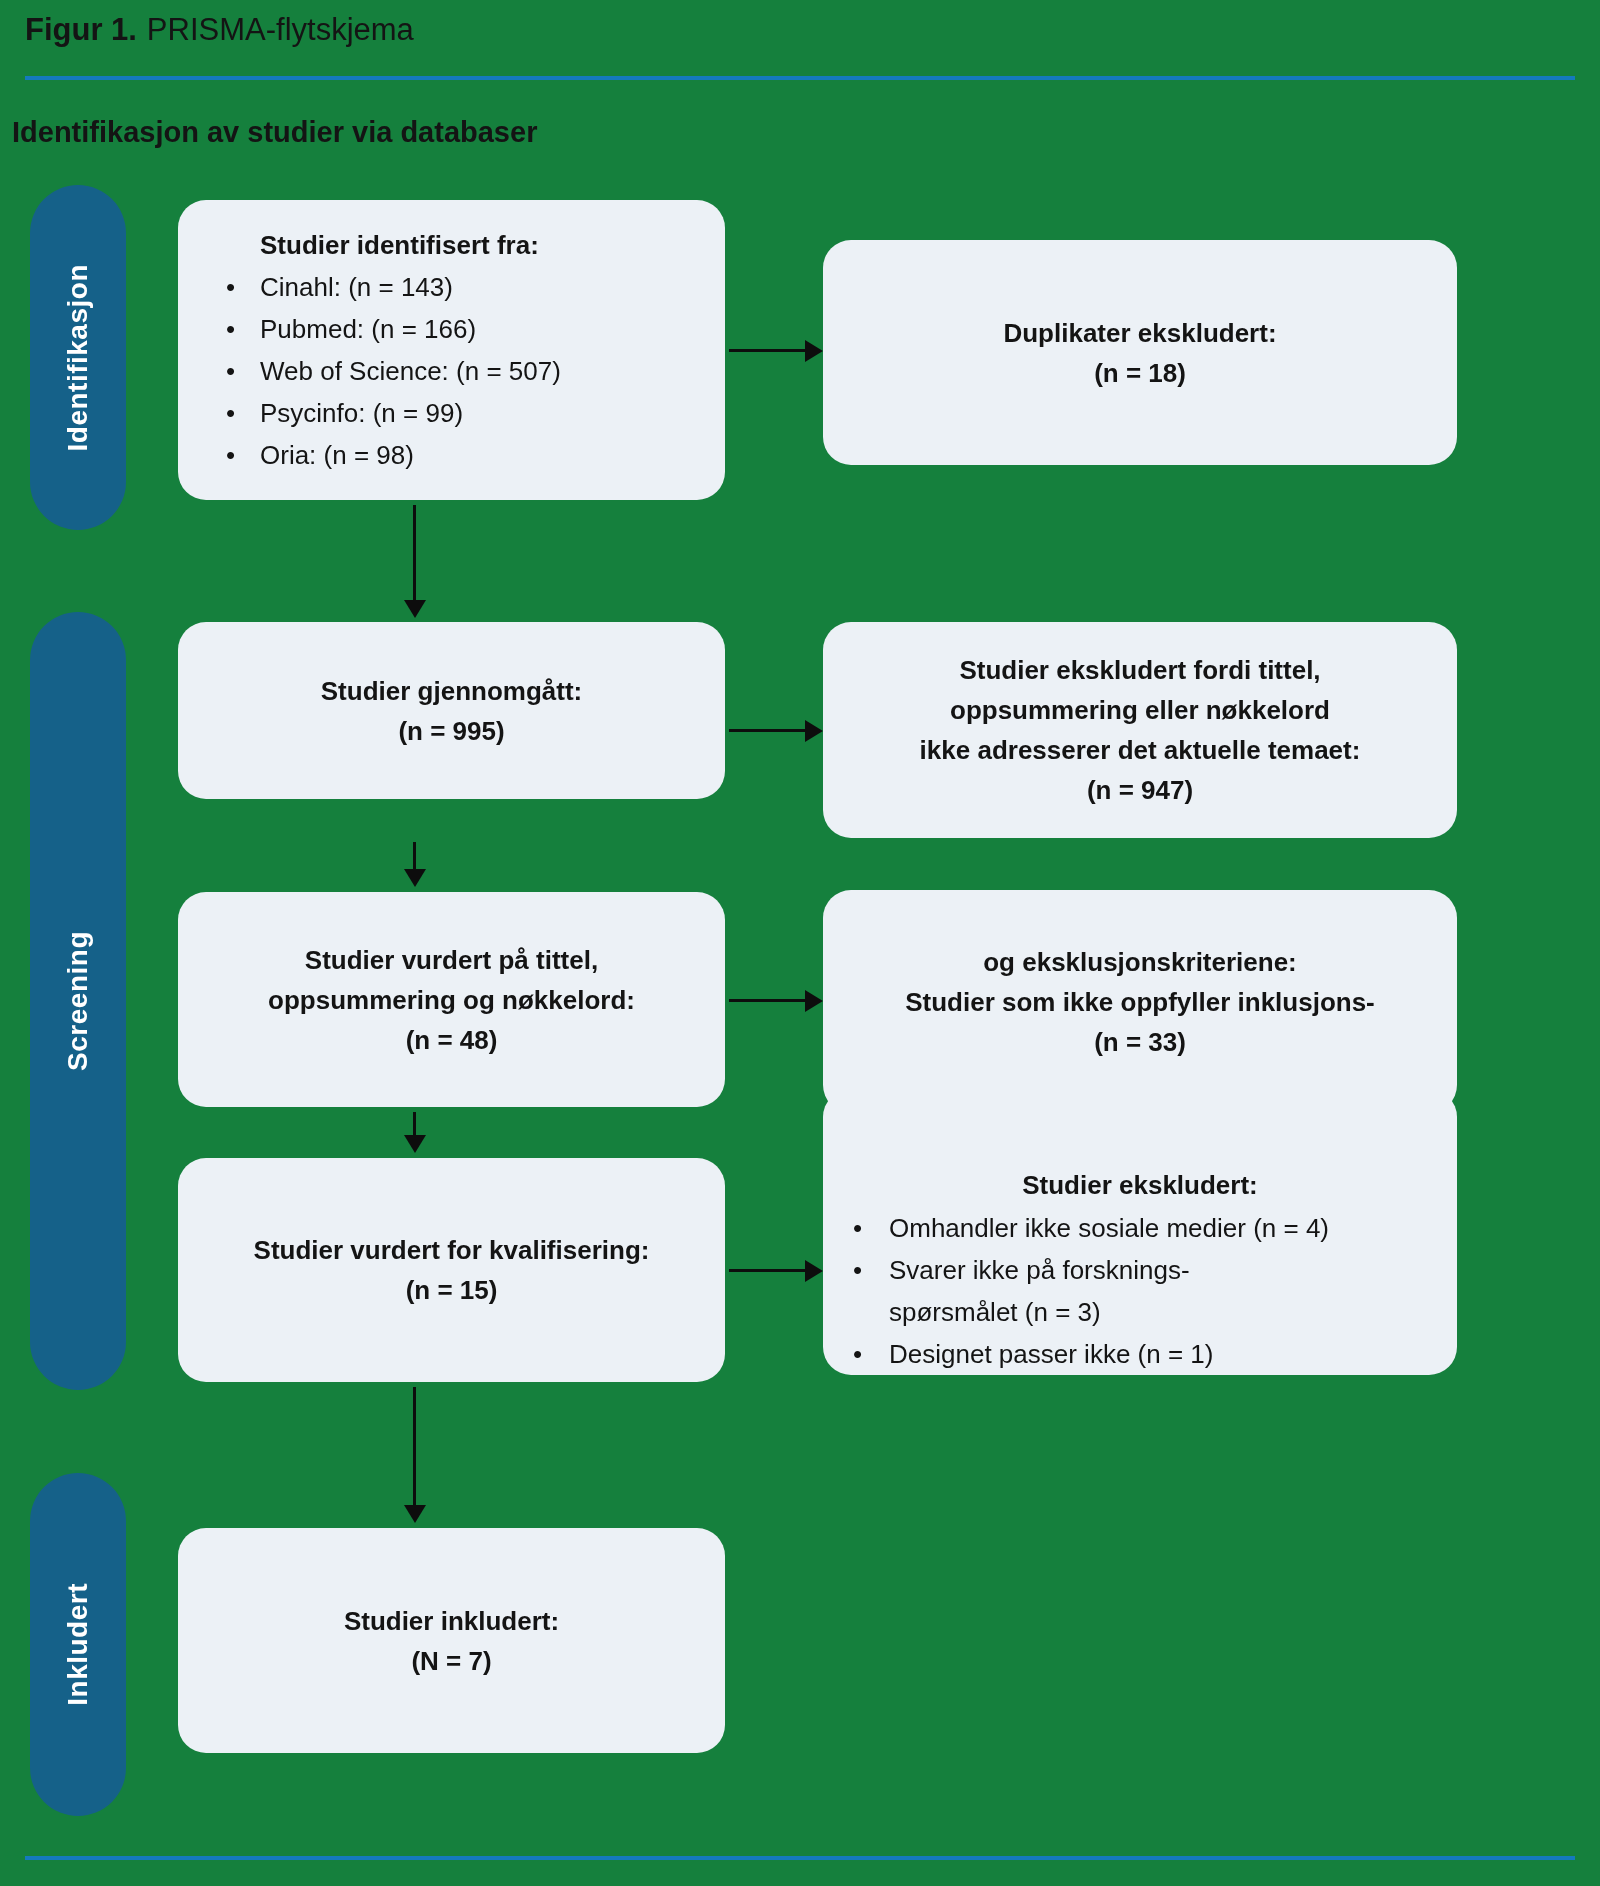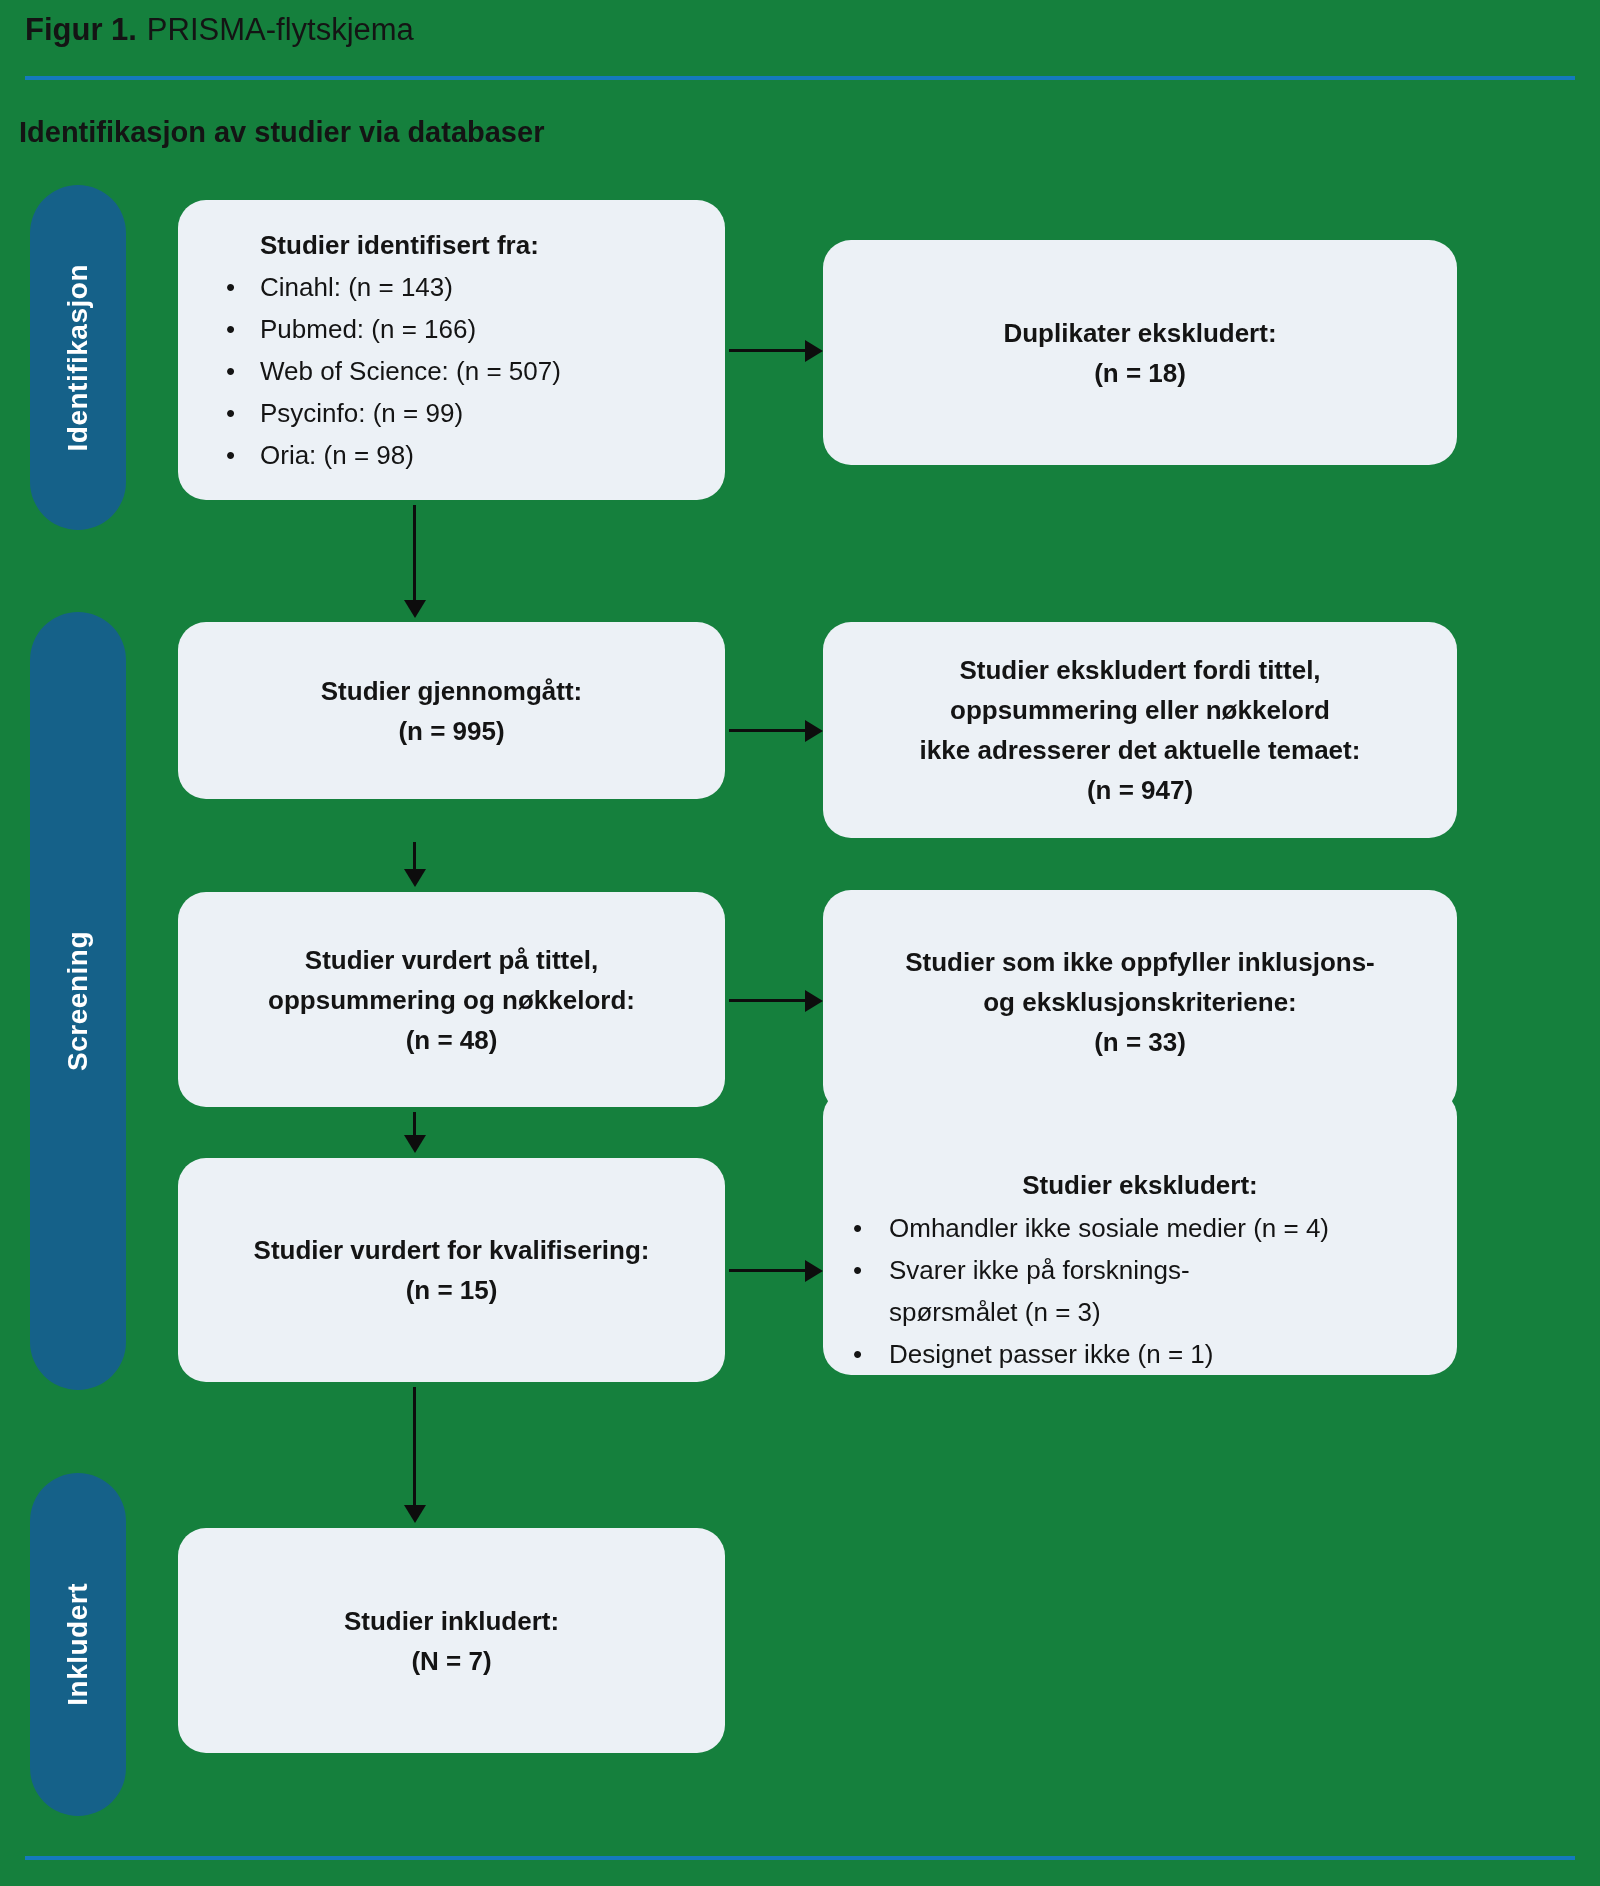--- a/index.html
+++ b/index.html
@@ -10,21 +10,21 @@
   .page{
     position:relative;width:1600px;height:1886px;background:#15803d;
     font-family:"Liberation Sans", sans-serif;color:var(--text);overflow:hidden;
   }
   
   .fig-title{position:absolute;left:25px;top:10px;font-size:31px;line-height:40px;color:var(--text);}
   .fig-title .lbl{font-weight:700;margin-right:.32em;}
   .rule{position:absolute;left:25px;width:1550px;height:4px;background:var(--rule);}
   .rule-top{top:76px;}
   .rule-bottom{top:1856px;}
-  .section-heading{position:absolute;left:19px;top:116px;margin:0;font-size:29px;font-weight:700;color:var(--text);}
+  .section-heading{position:absolute;left:12px;top:116px;margin:0;font-size:29px;font-weight:700;color:var(--text);}
   
   .pill{position:absolute;left:30px;width:96px;background:var(--accent);border-radius:48px;
         display:flex;align-items:center;justify-content:center;}
   .pill-ident{top:185px;height:345px;}
   .pill-screen{top:612px;height:778px;}
   .pill-incl{top:1473px;height:343px;}
   .pill-label{writing-mode:vertical-rl;transform:rotate(180deg);color:var(--pill-text);
               font-weight:700;font-size:28px;letter-spacing:.5px;}
   
   .box{position:absolute;background:var(--box-bg);border-radius:28px;color:var(--text);
@@ -131,22 +131,22 @@
     <div>(n = 947)</div>
   </div>
 
   <div class="box left-col b3 centered">
     <div>Studier vurdert på tittel,</div>
     <div>oppsummering og nøkkelord:</div>
     <div>(n = 48)</div>
   </div>
 
   <div class="box right-col r3 centered">
+    <div>og eksklusjonskriteriene:</div>
     <div>Studier som ikke oppfyller inklusjons-</div>
-    <div>og eksklusjonskriteriene:</div>
     <div>(n = 33)</div>
   </div>
 
   <div class="box left-col b4 centered">
     <div>Studier vurdert for kvalifisering:</div>
     <div>(n = 15)</div>
   </div>
 
   <div class="box right-col r4">
     <div class="b-title">Studier ekskludert:</div>

